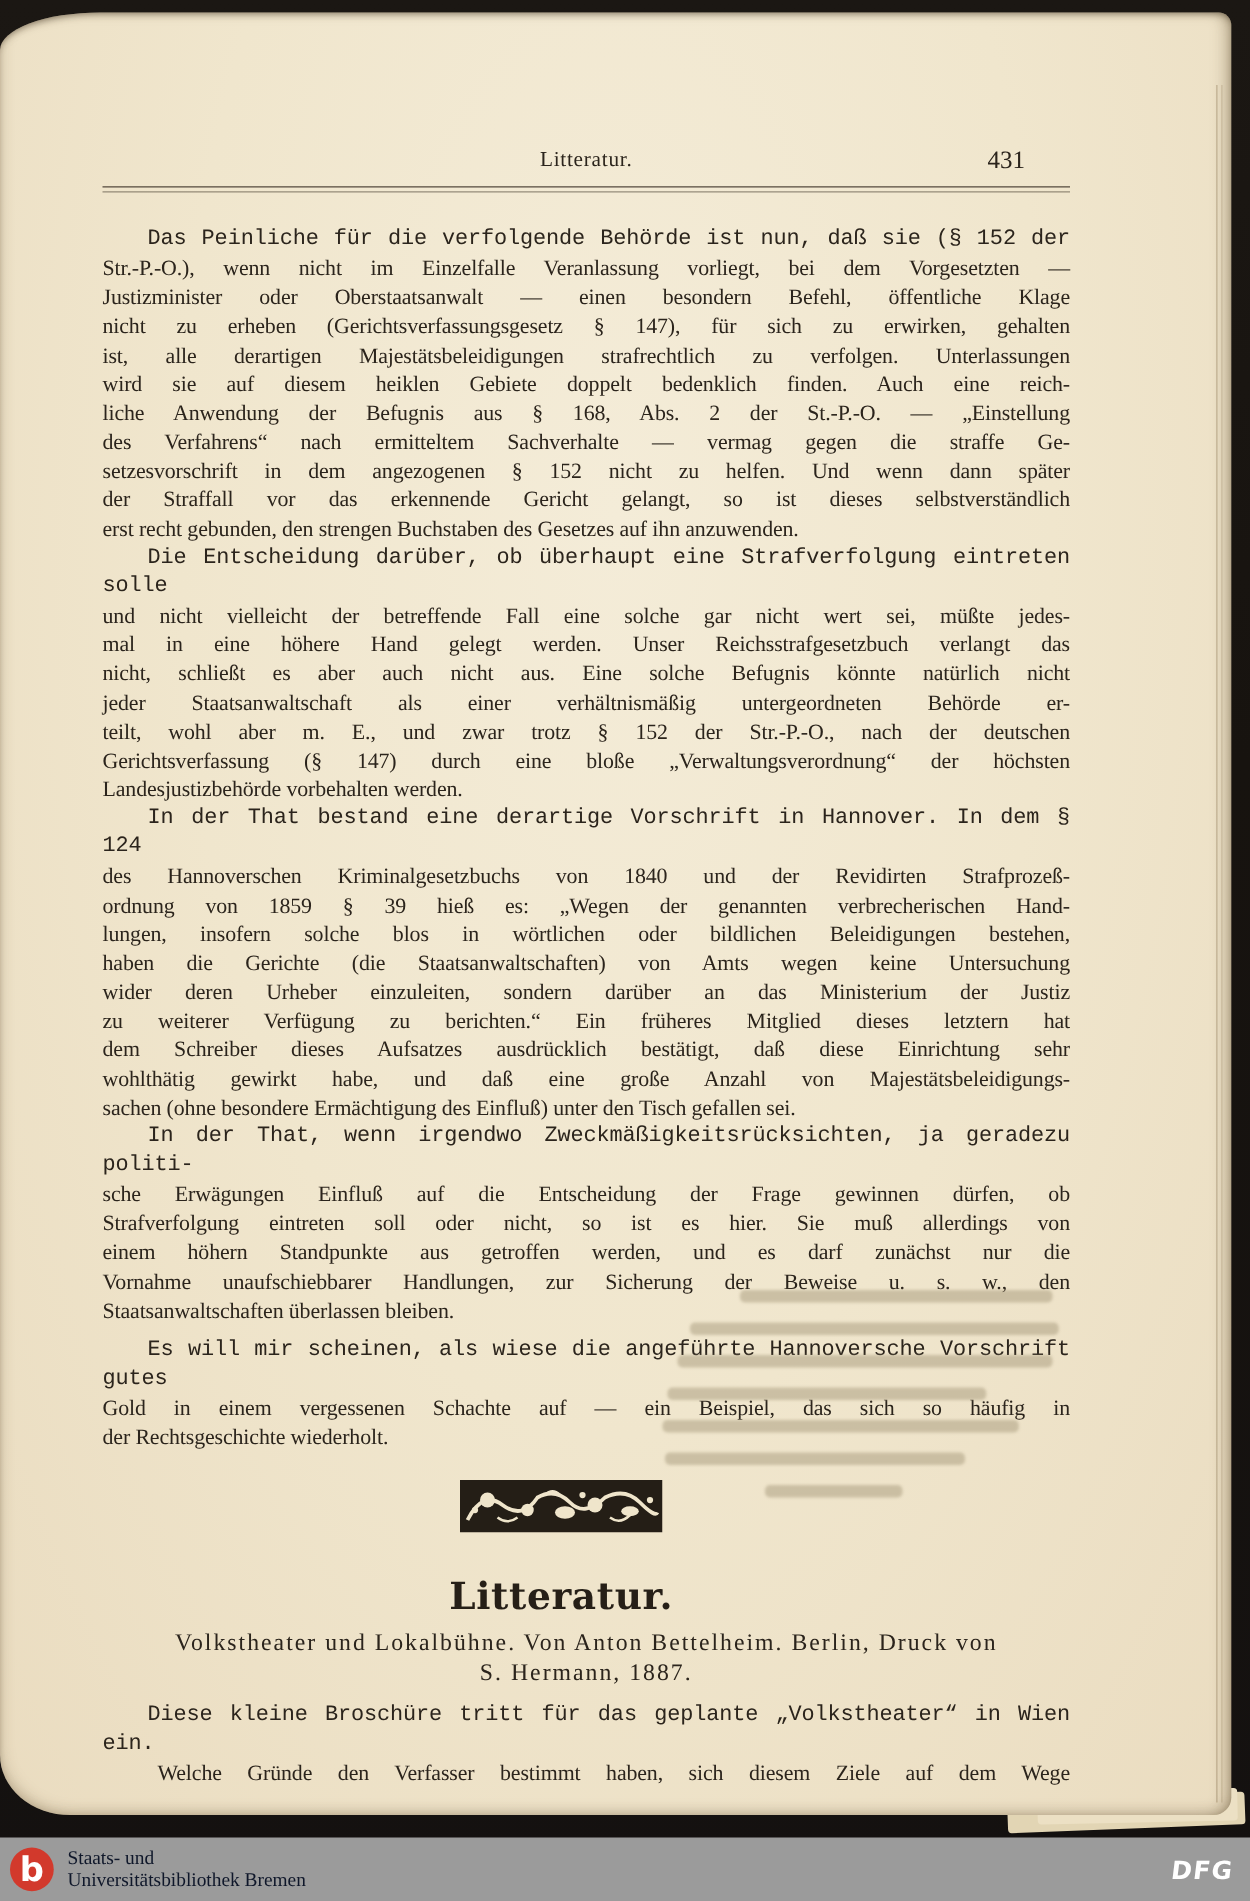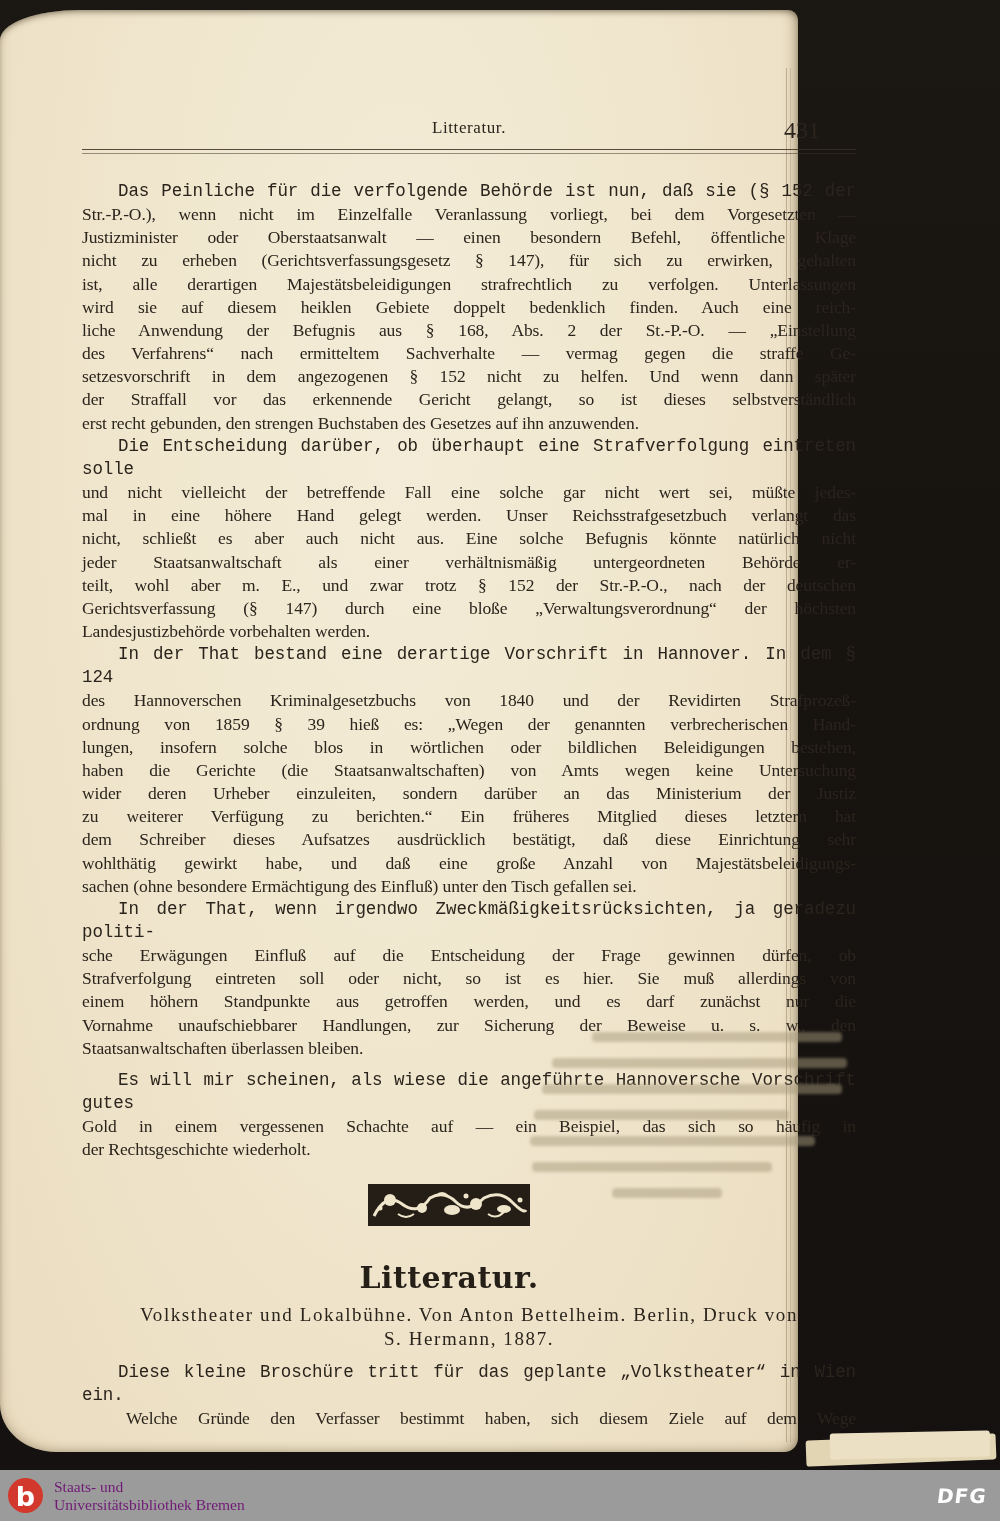--- a/index.html
+++ b/index.html
@@ -4,32 +4,32 @@
 <style>
   html,body{margin:0;padding:0;background:#0e0c0a;}
   .scan{position:relative;width:1000px;height:1521px;margin:0 auto;overflow:hidden;
         background:linear-gradient(180deg,#1b1713 0%,#17130f 40%,#141110 100%);
         font-family:"Liberation Serif", serif;}
   
   .underpage{position:absolute;background:#e7dbbd;border-radius:3px;}
   .underpage.u1{right:4px;top:1437px;width:190px;height:26px;transform:rotate(-2.2deg);background:#e2d5b4;}
   .underpage.u2{right:10px;top:1432px;width:160px;height:26px;transform:rotate(-1.2deg);background:#ece0c4;}
   
-  .page{position:absolute;left:0;top:10px;width:798px;height:1442px;
+  .page{position:absolute;left:0;top:10px;width:985px;height:1442px;
         background:radial-gradient(ellipse at 50% 28%, #f4ecd8 0%, #f0e6cd 50%, #eadcc0 100%);
         border-radius:80px 10px 14px 56px / 30px 10px 14px 48px;
         box-shadow:inset 0 4px 6px -3px rgba(45,32,15,.5),
                    inset -7px 0 14px -6px rgba(80,60,30,.55),
                    inset 5px -6px 14px -8px rgba(80,60,30,.4);}
   .page-edge-line{position:absolute;right:7px;top:58px;bottom:10px;width:3px;
         border-left:1px solid rgba(120,98,62,.38);border-right:1px solid rgba(120,98,62,.22);}
   .content{position:absolute;left:82px;top:0;width:774px;color:#2b241c;}
   .page-header{position:relative;margin-top:108px;height:24px;}
   .page-title{text-align:center;font-size:17px;letter-spacing:.6px;}
-  .page-number{position:absolute;right:36px;top:-1px;font-size:24px;}
+  .page-number{position:absolute;right:36px;top:-1px;font-size:20px;}
   .header-rule{margin-top:7px;height:3px;
         border-top:1px solid rgba(58,47,36,.85);
         border-bottom:1px solid rgba(58,47,36,.5);}
   .body-block{margin-top:26px;font-size:17.5px;line-height:23.15px;letter-spacing:-0.1px;}
   .para .line{text-align:justify;text-align-last:justify;}
   .para .line:first-child{text-indent:36px;font-family:Liberation Mono, monospace;}
   .para .line:last-child{text-align-last:left;}
   .para.cont .line:last-child{text-align-last:justify;margin-left:44px;}
   .para.spaced{margin-top:9px;}
   .ornament{margin-top:22px;margin-left:286px;width:162px;height:42px;display:block;}
@@ -48,21 +48,21 @@
   .ghost .g6{width:240px;margin-left:-20px;}
   .ghost .g7{width:110px;margin-left:60px;}
   
   .footer-bar{position:absolute;left:0;bottom:0;width:1000px;height:51px;background:#9b9b9b;
         display:flex;align-items:center;}
   .lib{display:flex;align-items:center;}
   .lib-badge{width:35px;height:35px;border-radius:50%;background:#d2392c;margin-left:8px;
         display:flex;align-items:center;justify-content:center;flex:0 0 auto;}
   .lib-badge span{color:#ffffff;font-family:"DejaVu Sans", sans-serif;font-weight:bold;
         font-size:27px;line-height:1;transform:translateY(1px);}
-  .lib-name{margin-left:11px;color:#701a75;font-family:"Liberation Serif", serif;
+  .lib-name{margin-left:11px;color:#0f172a;font-family:"Liberation Serif", serif;
         font-size:15.5px;line-height:17.5px;}
   .dfg{margin-left:auto;margin-right:13px;color:#ffffff;font-family:"DejaVu Sans", sans-serif;
         font-weight:bold;font-size:20px;letter-spacing:1px;transform:skewX(-7deg);}
 </style>
 </head>
 <body>
 
 <div class="scan">
 
   <div class="underpage u1"></div>

